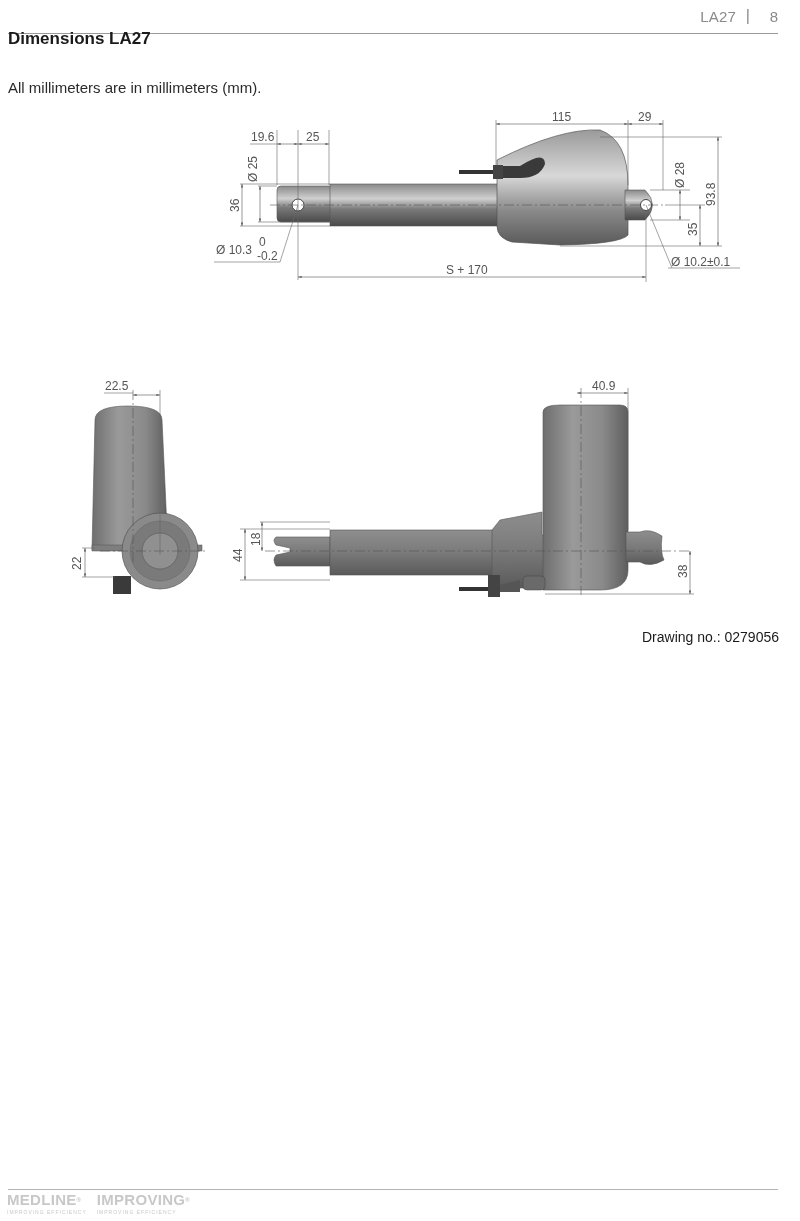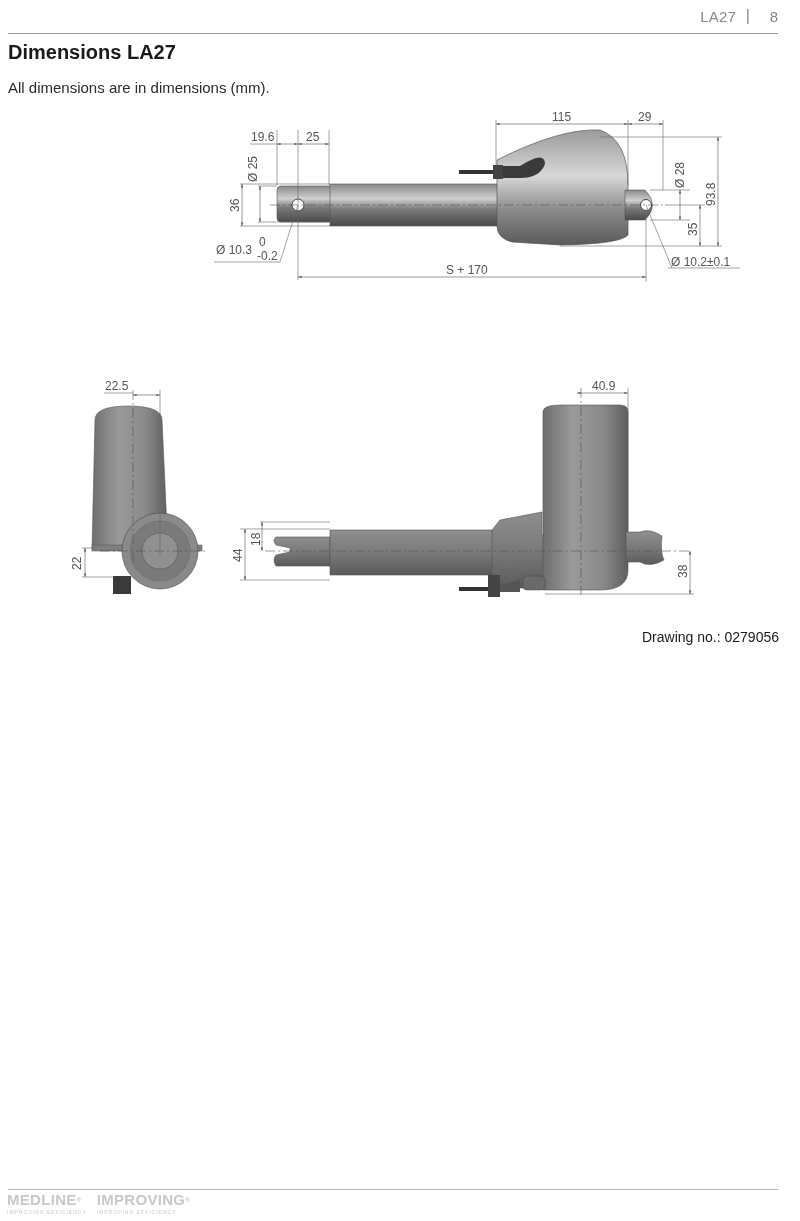--- a/index.html
+++ b/index.html
@@ -3,21 +3,21 @@
 <meta charset="utf-8">
 <style>
   html, body { margin: 0; padding: 0; background: #ffffff; }
   body { width: 800px; height: 1221px; position: relative; overflow: hidden;
          font-family: "Liberation Sans", "DejaVu Sans", sans-serif; color: #1a1a1a; }
   .header { position: absolute; left: 0; top: 0; width: 800px; height: 32px; }
   .header-rule { position: absolute; left: 8px; right: 22px; top: 33px; height: 1px; background: #9a9a9a; }
   .header-doc { position: absolute; right: 64px; top: 8px; font-size: 15px; color: #8a8a8a; letter-spacing: 0.2px; }
   .header-sep { position: absolute; right: 50px; top: 7px; font-size: 16px; color: #8a8a8a; }
   .header-page { position: absolute; right: 22px; top: 8px; font-size: 15px; color: #8a8a8a; }
-  .title { position: absolute; left: 8px; top: 41px; font-size: 20px; font-weight: bold; color: #1a1a1a; }
+  .title { position: absolute; left: 8px; top: 29px; font-size: 17px; font-weight: bold; color: #1a1a1a; }
   .subtitle { position: absolute; left: 8px; top: 79px; font-size: 15px; color: #2a2a2a; }
   .drawing { position: absolute; left: 0; top: 0; }
   .dim-text { font-family: "Liberation Sans", "DejaVu Sans", sans-serif; font-size: 12px; fill: #555; }
   .drawing-no { position: absolute; right: 21px; top: 629px; font-size: 14px; color: #1a1a1a; }
   .footer-rule { position: absolute; left: 8px; right: 22px; top: 1189px; height: 1px; background: #b5b5b5; }
   .footer-logos { position: absolute; left: 7px; top: 1192px; display: flex; gap: 10px; }
   .logo { display: flex; flex-direction: column; }
   .logo-name { font-size: 15px; font-weight: bold; color: #c8c8c8; letter-spacing: 0.3px; line-height: 16px; }
   .logo-name sup { font-size: 6px; vertical-align: top; }
   .logo-tag { font-size: 5px; color: #c8c8c8; letter-spacing: 1px; line-height: 8px; }
@@ -26,21 +26,21 @@
 <body>
 
 <div class="header">
   <span class="header-doc">LA27</span>
   <span class="header-sep">|</span>
   <span class="header-page">8</span>
   <div class="header-rule"></div>
 </div>
 
 <div class="title">Dimensions LA27</div>
-<div class="subtitle">All dimensions are in dimensions (mm).</div>
+<div class="subtitle">All millimeters are in millimeters (mm).</div>
 
 <svg class="drawing" width="800" height="620" viewBox="0 0 800 620">
   <defs>
     <linearGradient id="rodG" x1="0" y1="0" x2="0" y2="1">
       <stop offset="0" stop-color="#8a8a8a"></stop>
       <stop offset="0.35" stop-color="#d0d0d0"></stop>
       <stop offset="0.6" stop-color="#7a7a7a"></stop>
       <stop offset="1" stop-color="#4a4a4a"></stop>
     </linearGradient>
     <linearGradient id="bodyG" x1="0" y1="0" x2="0" y2="1">

